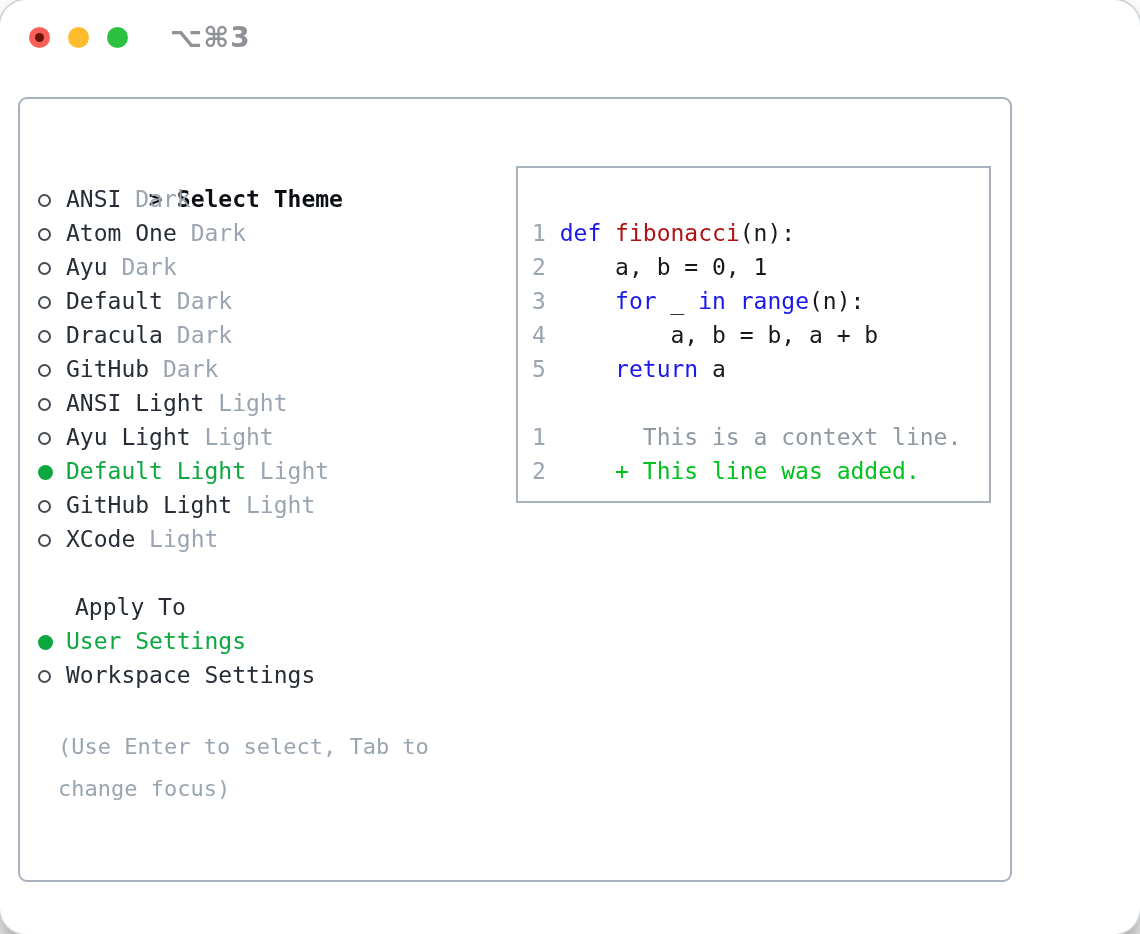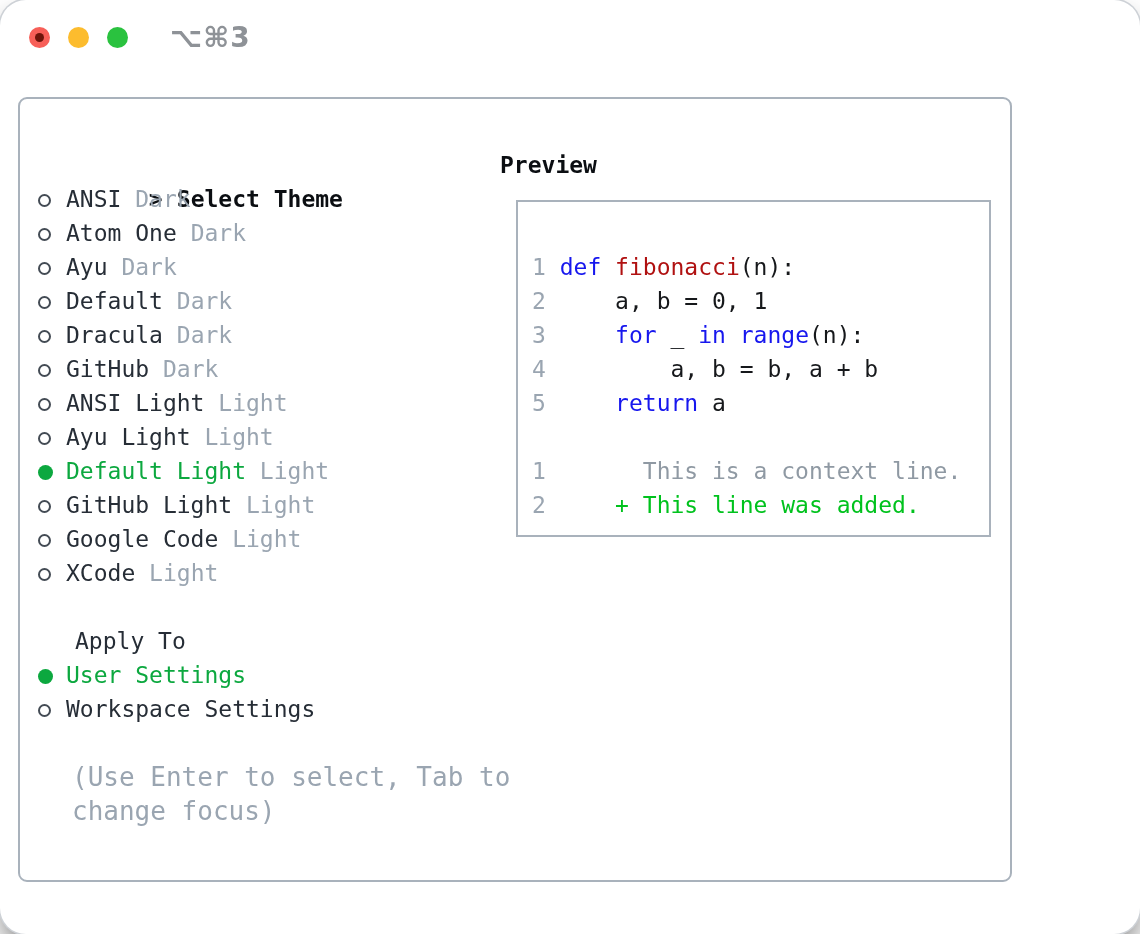--- a/index.html
+++ b/index.html
@@ -57,22 +57,22 @@
   .radio.sel { width: 15px; height: 15px; border: none; background: var(--green); }
   .caret { display: inline-block; width: 28px; font-weight: bold; color: #0b0e12; }
   .list-title { font-weight: bold; color: #0b0e12; margin-top: 20px; }
   .t-name { color: var(--text); }
   .t-name.sel { color: var(--green); }
   .t-variant { color: var(--muted); }
   .apply-title { margin-left: 37px; color: var(--text); }
   .apply-label { color: var(--text); }
   .apply-label.sel { color: var(--green); }
   .hint {
-    margin-left: 34px; margin-top: 34px; width: 440px;
-    font-size: 26px; line-height: 34px; color: var(--muted);
+    margin-left: 20px; margin-top: 34px; width: 440px;
+    font-size: 22px; line-height: 42px; color: var(--muted);
   }
   
   .preview-title { font-weight: bold; color: #0b0e12; height: 34px; line-height: 34px; font-size: 23px; }
   .preview-box {
     margin-top: 18px; margin-left: 16px;
     width: 475px; box-sizing: border-box;
     border: 2px solid var(--border);
     background: #ffffff;
     padding: 14px 0 13px 14px;
   }
@@ -109,34 +109,32 @@
           <div class="row"><span class="marker"><span class="radio"></span></span><span class="t-name">ANSI</span><span class="t-variant"> Dark</span></div>
           <div class="row"><span class="marker"><span class="radio"></span></span><span class="t-name">Atom One</span><span class="t-variant"> Dark</span></div>
           <div class="row"><span class="marker"><span class="radio"></span></span><span class="t-name">Ayu</span><span class="t-variant"> Dark</span></div>
           <div class="row"><span class="marker"><span class="radio"></span></span><span class="t-name">Default</span><span class="t-variant"> Dark</span></div>
           <div class="row"><span class="marker"><span class="radio"></span></span><span class="t-name">Dracula</span><span class="t-variant"> Dark</span></div>
           <div class="row"><span class="marker"><span class="radio"></span></span><span class="t-name">GitHub</span><span class="t-variant"> Dark</span></div>
           <div class="row"><span class="marker"><span class="radio"></span></span><span class="t-name">ANSI Light</span><span class="t-variant"> Light</span></div>
           <div class="row"><span class="marker"><span class="radio"></span></span><span class="t-name">Ayu Light</span><span class="t-variant"> Light</span></div>
           <div class="row"><span class="marker"><span class="radio sel"></span></span><span class="t-name sel">Default Light</span><span class="t-variant"> Light</span></div>
           <div class="row"><span class="marker"><span class="radio"></span></span><span class="t-name">GitHub Light</span><span class="t-variant"> Light</span></div>
-          <div class="row"><span class="marker"><span class="radio"></span></span><span class="t-name">Google Code</span><span class="t-variant"> Light</span></div>
           <div class="row"><span class="marker"><span class="radio"></span></span><span class="t-name">XCode</span><span class="t-variant"> Light</span></div>
         </div>
       <div class="row blank"></div>
       <div class="row apply-title">Apply To</div>
       <div id="apply-list">
           <div class="row"><span class="marker"><span class="radio sel"></span></span><span class="apply-label sel">User Settings</span></div>
           <div class="row"><span class="marker"><span class="radio"></span></span><span class="apply-label">Workspace Settings</span></div>
         </div>
       <div class="hint">(Use Enter to select, Tab to change focus)</div>
     </div>
 
     <div class="right-col">
-      <div class="preview-title">Preview</div>
       <div class="preview-box" id="preview-box">
           <div class="pl"></div>
           <div class="pl"><span class="seg-ln">1 </span><span class="seg-kw">def</span><span class="seg-plain"> </span><span class="seg-fn">fibonacci</span><span class="seg-plain">(n):</span></div>
           <div class="pl"><span class="seg-ln">2 </span><span class="seg-plain">    a, b = 0, 1</span></div>
           <div class="pl"><span class="seg-ln">3 </span><span class="seg-plain">    </span><span class="seg-kw">for</span><span class="seg-plain"> _ </span><span class="seg-kw">in</span><span class="seg-plain"> </span><span class="seg-kw">range</span><span class="seg-plain">(n):</span></div>
           <div class="pl"><span class="seg-ln">4 </span><span class="seg-plain">        a, b = b, a + b</span></div>
           <div class="pl"><span class="seg-ln">5 </span><span class="seg-plain">    </span><span class="seg-kw">return</span><span class="seg-plain"> a</span></div>
           <div class="pl"></div>
           <div class="pl"><span class="seg-ln">1</span><span class="seg-ctx">       This is a context line.</span></div>
           <div class="pl"><span class="seg-ln">2</span><span class="seg-add">     + This line was added.</span></div>

